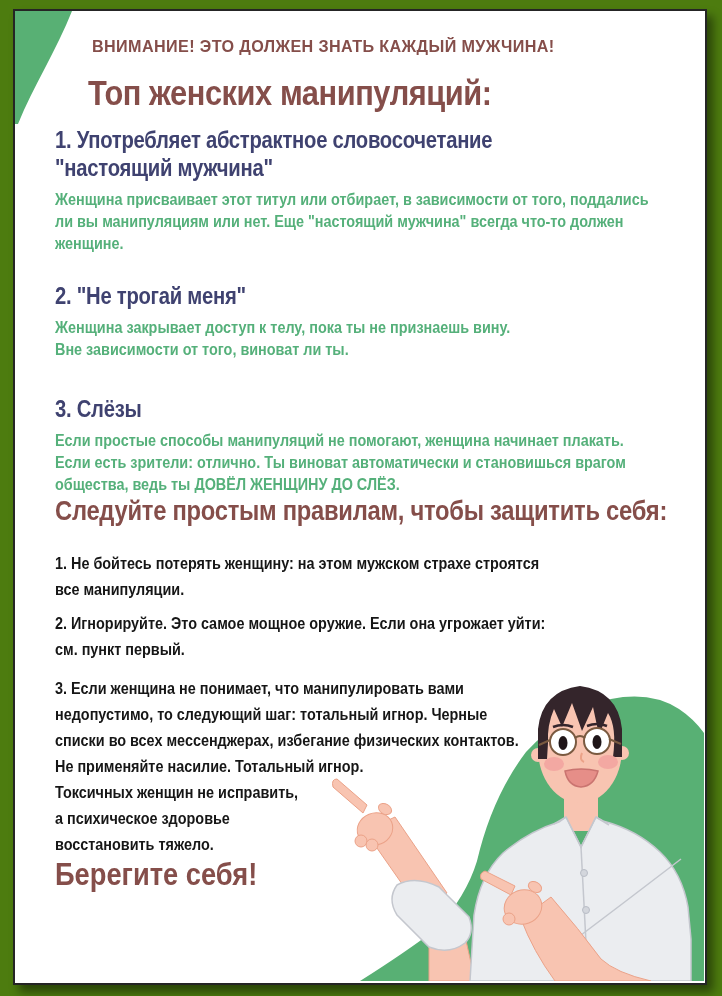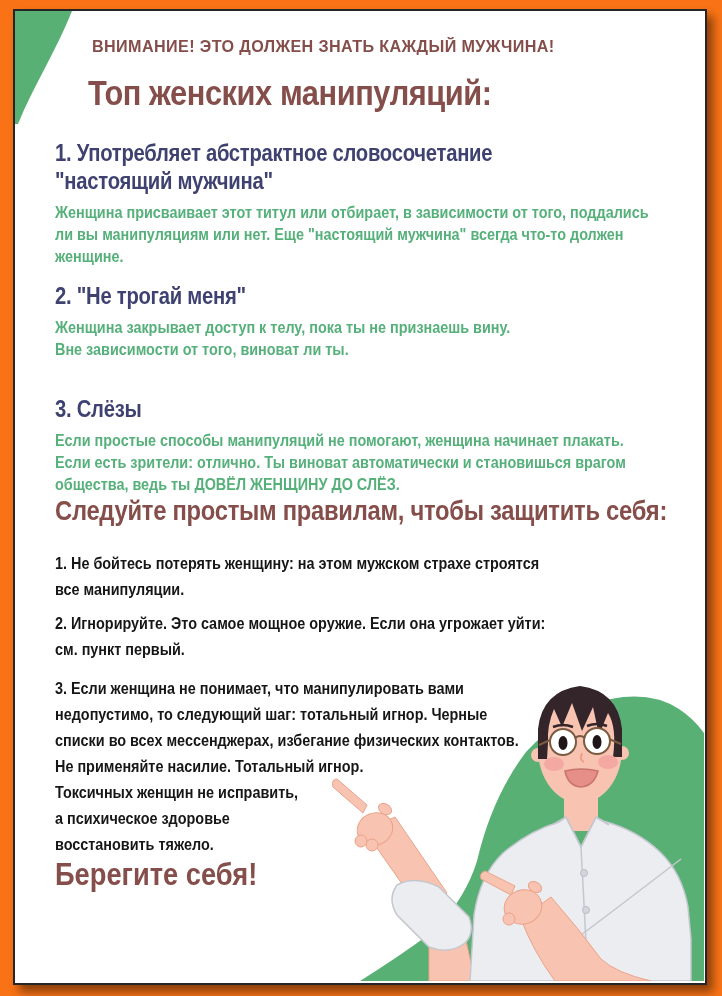--- a/index.html
+++ b/index.html
@@ -1,16 +1,16 @@
 <!DOCTYPE html>
 <html><head>
 <meta charset="utf-8">
 <style>
   html,body{margin:0;padding:0;background:#ffffff;}
-  .stage{position:relative;width:722px;height:996px;background:#f97316;overflow:hidden;
+  .stage{position:relative;width:722px;height:996px;background:#4d7c0f;overflow:hidden;
          font-family:"Liberation Sans",sans-serif;}
   .page{position:absolute;left:13px;top:9px;width:694px;height:976px;box-sizing:border-box;
         background:#fff;border:2px solid #252525;box-shadow:6px 7px 9px rgba(0,0,0,.45);overflow:hidden;}
   .abs{position:absolute;}
   .nowrap{white-space:nowrap;}
   .cx88{transform:scaleX(.88);transform-origin:0 0;}
   .cx90{transform:scaleX(.90);transform-origin:0 0;}
   .cx95{transform:scaleX(.95);transform-origin:0 0;}
   .warning{left:77px;top:26px;font-size:17px;font-weight:bold;letter-spacing:.4px;color:var(--maroon);}
   .title{left:73px;top:62px;font-size:35px;font-weight:bold;letter-spacing:-.5px;color:var(--maroon);}
@@ -29,21 +29,21 @@
 <div class="stage" style="--maroon: #854e4a; --navy: #3f4270; --green-text: #55b07a; --black: #161616;">
   <div class="page">
 
     <svg class="abs" style="left:0;top:0" width="70" height="120" viewBox="0 0 70 120">
       <path d="M0,0 L57,0 C42,38 18,76 3,113 L0,113 Z" fill="#58b074"></path>
     </svg>
 
     <div class="abs warning nowrap cx95">ВНИМАНИЕ! ЭТО ДОЛЖЕН ЗНАТЬ КАЖДЫЙ МУЖЧИНА!</div>
     <div class="abs title nowrap cx88">Топ женских манипуляций:</div>
 
-    <div class="abs section" style="top:128px">
+    <div class="abs section" style="top:115px">
       <div class="sec-head cx88">
           <div class="ln">1. Употребляет абстрактное словосочетание</div>
           <div class="ln">"настоящий мужчина"</div>
         </div>
       <div class="sec-body cx90">
           <div class="ln">Женщина присваивает этот титул или отбирает, в зависимости от того, поддались</div>
           <div class="ln">ли вы манипуляциям или нет. Еще "настоящий мужчина" всегда что-то должен</div>
           <div class="ln">женщине.</div>
         </div>
     </div>

